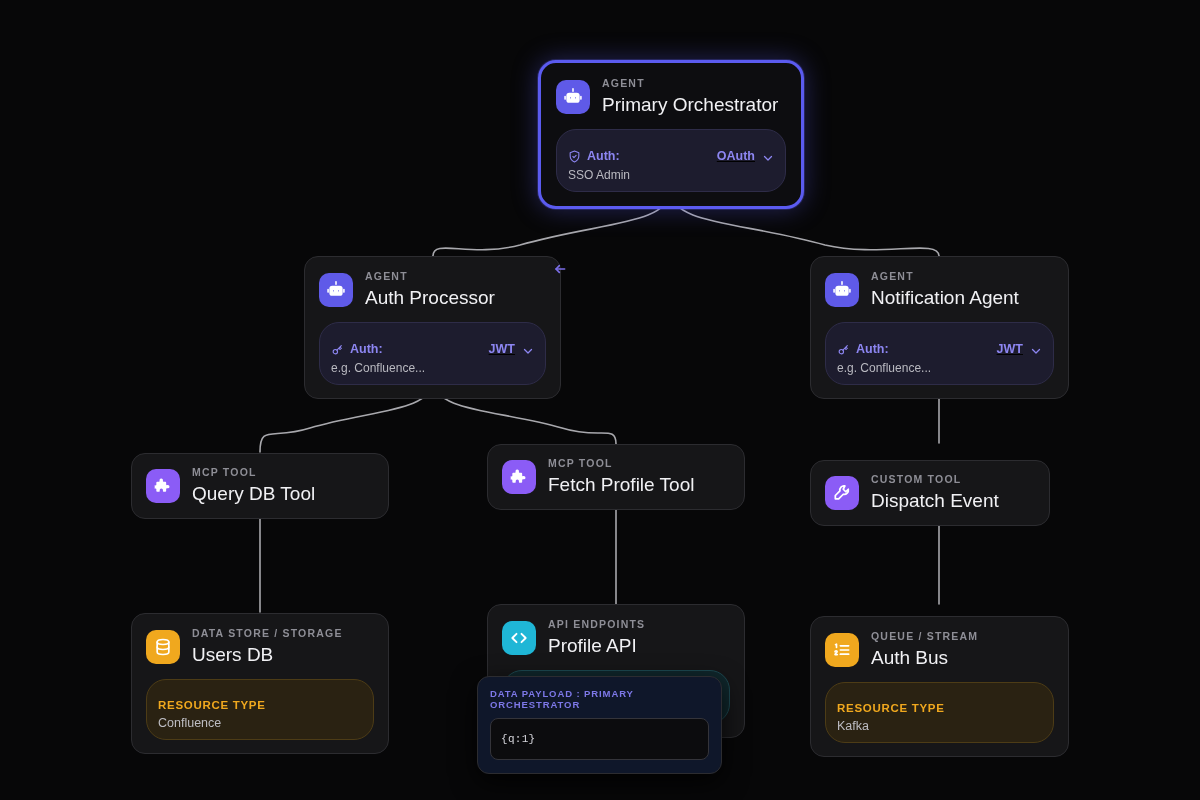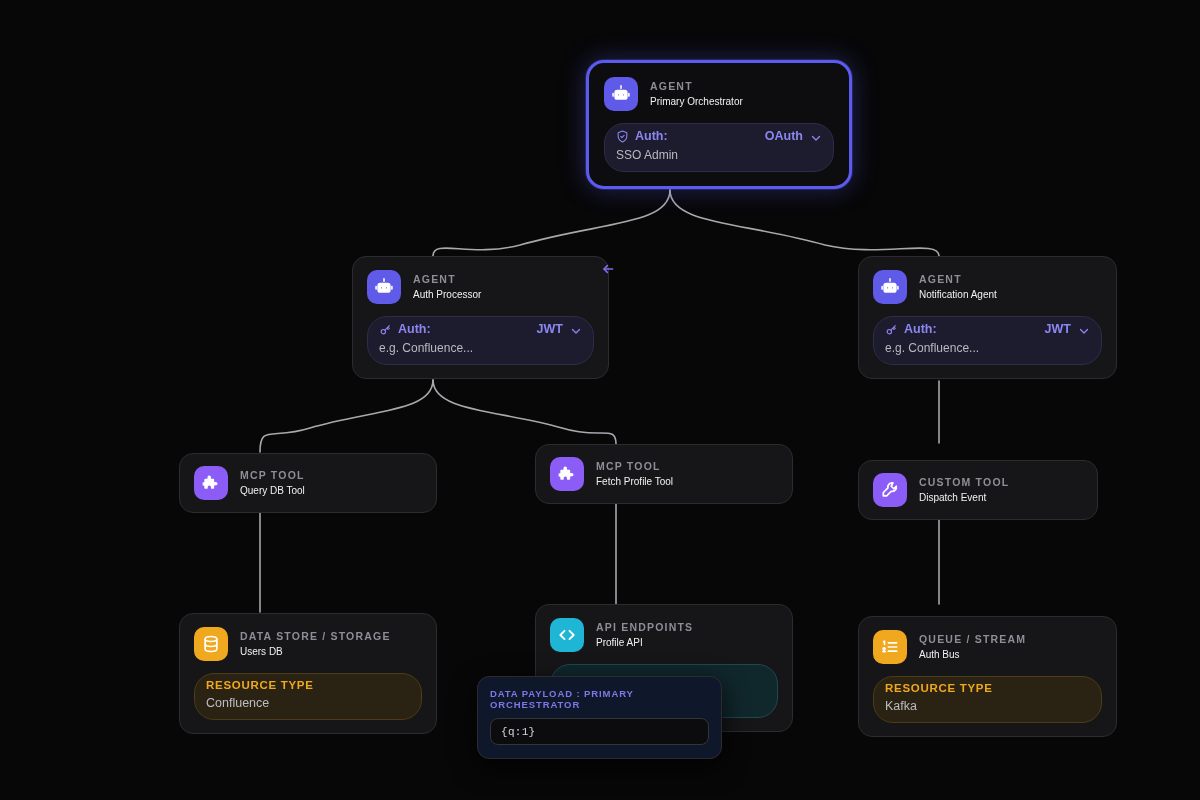--- a/index.html
+++ b/index.html
@@ -13,21 +13,20 @@
 
   svg.edges { position: absolute; inset: 0; width: 1200px; height: 800px; pointer-events: none; }
 
   
   .node {
     position: absolute;
     background: #161618;
     border: 1px solid #2c2c30;
     border-radius: 14px;
     padding: 13px 14px;
-    margin-left: 48px;
   }
   .node.compact { padding: 12px 14px; }
 
   .node.primary {
     background: #0d0d10;
     border: 3px solid #5b5bf0;
     border-radius: 18px;
     box-shadow: 0 0 0 1px rgba(91,91,240,.25), 0 0 26px rgba(91,91,240,.35);
     padding: 14px 15px;
   }
@@ -43,34 +42,34 @@
   .ic-mcp    { background: #8b5cf6; }
   .ic-tool   { background: #8b5cf6; }
   .ic-store  { background: #f0a81e; }
   .ic-queue  { background: #f0a81e; }
   .ic-api    { background: #1fb6d6; }
 
   .node-kicker {
     font-size: 10.5px; letter-spacing: 1.2px; font-weight: 700;
     color: #8e8e96; text-transform: uppercase; line-height: 1.3;
   }
-  .node-title { font-size: 10px; color: #f1f1f4; line-height: 1.35; margin-top: 1px; }
+  .node-title { font-size: 19px; color: #f1f1f4; line-height: 1.35; margin-top: 1px; }
 
   
   .subpanel {
     margin-top: 12px;
     border-radius: 20px;
-    padding: 5px 11px 9px 11px;
+    padding: 19px 11px 9px 11px;
   }
   .sub-auth { background: #1d1c2e; border: 1px solid #2e2c48; }
   .sub-auth-row { display: flex; align-items: center; justify-content: space-between; }
   .sub-auth-left { display: flex; align-items: center; gap: 6px; }
   .sub-auth-left svg { width: 13px; height: 13px; display: block; }
   .sub-label { font-size: 12.5px; font-weight: 700; color: #8d86f2; }
-  .sub-right { display: flex; align-items: center; gap: 7px; }
+  .sub-right { display: flex; align-items: center; gap: 7px; text-decoration: underline; }
   .sub-value { font-size: 12.5px; font-weight: 700; color: #8d86f2; }
   .chev { width: 12px; height: 12px; display: block; }
   .sub-sec { font-size: 12px; color: #b9b9c0; margin-top: 5px; }
 
   
   .sub-res { background: #2a2212; border: 1px solid #4d3c16; }
   .res-label { font-size: 11.5px; font-weight: 700; letter-spacing: .7px; color: #f0a81e; }
   .res-value { font-size: 12.5px; color: #bdbdc3; margin-top: 5px; }
 
   
@@ -87,21 +86,21 @@
   }
   .payload-title {
     font-size: 9.5px; font-weight: 700; letter-spacing: .9px;
     color: #7d78e8; text-transform: uppercase;
   }
   .payload-input {
     margin-top: 8px;
     background: #0c0c0e;
     border: 1px solid #34343a;
     border-radius: 8px;
-    height: 27px;
+    height: 42px;
     display: flex; align-items: center;
     padding: 0 10px;
     font-family: "Liberation Mono", monospace;
     font-size: 11px;
     color: #d6d6dc;
     letter-spacing: .3px;
     text-align: center;
   }
 
   

